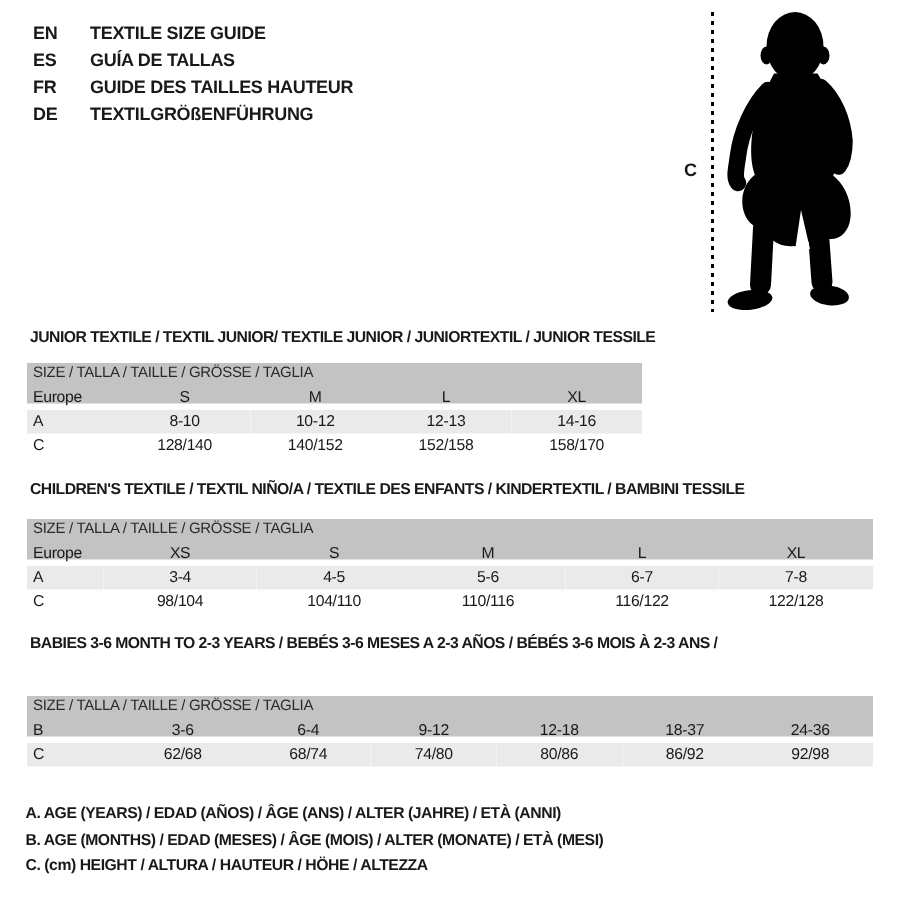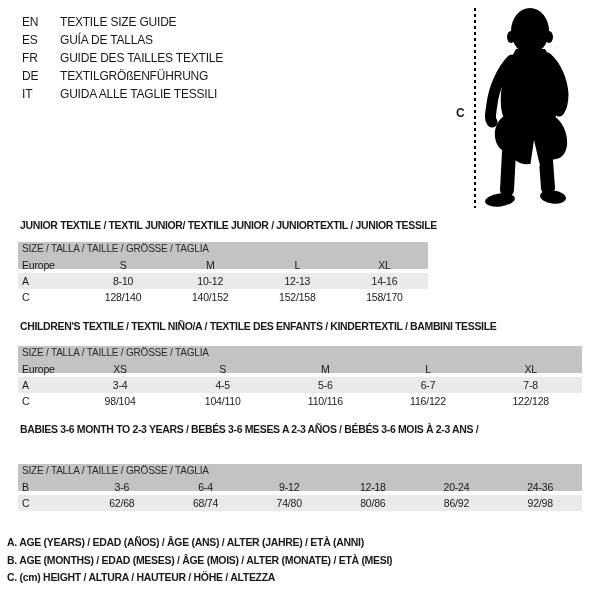--- a/index.html
+++ b/index.html
@@ -2,21 +2,21 @@
 <html><head>
 <meta charset="utf-8">
 <style>
   html,body { margin:0; padding:0; background:#ffffff; }
   .canvas {
     position:relative; width:600px; height:600px; background:#ffffff;
     font-family:"Liberation Sans", sans-serif; color:#191919; overflow:hidden;
   }
   
   .lang-list { position:absolute; left:22px; top:13px; }
-  .lang-row { display:flex; height:18px; line-height:18px; font-weight:normal; font-size:12px; letter-spacing:-0.2px; white-space:nowrap; }
+  .lang-row { display:flex; height:18px; line-height:18px; font-weight:bold; font-size:12px; letter-spacing:-0.2px; white-space:nowrap; }
   .lang-code { width:38px; flex:0 0 38px; }
   
   .measure-line { position:absolute; left:474px; top:8px; width:2px; height:200px;
     background-image:repeating-linear-gradient(to bottom, #000 0 3px, transparent 3px 6px); }
   .figure-label { position:absolute; left:456px; top:106px; font-weight:bold; font-size:12px; }
   .baby-svg { position:absolute; left:483px; top:4px; }
   
   .section-title { position:absolute; left:20px; font-weight:bold; font-size:10.5px; letter-spacing:-0.35px; line-height:15px; white-space:nowrap; }
   .t1 { top:218px; } .t2 { top:319px; } .t3 { top:422px; }
   
@@ -27,48 +27,44 @@
   .bar3 { top:464px; width:564px; }
   
   .size-table { position:absolute; border-collapse:collapse; table-layout:fixed; font-size:10.5px; letter-spacing:-0.2px; }
   .size-table td { padding:0; margin:0; text-align:center; height:16px; vertical-align:middle; overflow:hidden; }
   .size-table td.lbl { text-align:left; padding-left:4px;margin-left:24px; }
   .size-table tr.stripe td { background:#eaeaea; }
   .tbl1 { left:18px; top:257px; width:410px; }
   .tbl2 { left:18px; top:361px; width:564px; }
   .tbl3 { left:18px; top:479px; width:564px; }
   
-  .footnotes { position:absolute; left:7px; top:534px; }
+  .footnotes { position:absolute; left:17px; top:534px; }
   .footnote { font-weight:bold; font-size:10.5px; letter-spacing:-0.3px; line-height:17.5px; white-space:nowrap; }
 </style>
 </head>
 <body>
 
 <div class="canvas">
 
   <div class="lang-list">
     <div class="lang-row">
       <span class="lang-code">EN</span>
       <span class="lang-name">TEXTILE SIZE GUIDE</span>
     </div>
     <div class="lang-row">
       <span class="lang-code">ES</span>
       <span class="lang-name">GUÍA DE TALLAS</span>
     </div>
     <div class="lang-row">
       <span class="lang-code">FR</span>
-      <span class="lang-name">GUIDE DES TAILLES TEXTILE</span>
+      <span class="lang-name">GUIDE DES TAILLES HAUTEUR</span>
     </div>
     <div class="lang-row">
       <span class="lang-code">DE</span>
       <span class="lang-name">TEXTILGRÖßENFÜHRUNG</span>
-    </div>
-    <div class="lang-row">
-      <span class="lang-code">IT</span>
-      <span class="lang-name">GUIDA ALLE TAGLIE TESSILI</span>
     </div>
   </div>
 
   <div class="measure-line"></div>
   <div class="figure-label">C</div>
   <svg class="baby-svg" width="112" height="210" viewBox="0 0 112 210" aria-hidden="true">
     <g fill="#000000">
       <ellipse cx="47" cy="27" rx="19" ry="23"></ellipse>
       <ellipse cx="28" cy="33" rx="4" ry="6"></ellipse>
       <ellipse cx="66" cy="33" rx="4" ry="6"></ellipse>
@@ -172,21 +168,21 @@
         <col style="width:14.83%">
         <col style="width:14.83%">
       </colgroup>
     <tbody>
         <tr>
       <td class="lbl">B</td>
       <td>3-6</td>
       <td>6-4</td>
       <td>9-12</td>
       <td>12-18</td>
-      <td>20-24</td>
+      <td>18-37</td>
       <td>24-36</td>
     </tr>
     <tr class="stripe">
       <td class="lbl">C</td>
       <td>62/68</td>
       <td>68/74</td>
       <td>74/80</td>
       <td>80/86</td>
       <td>86/92</td>
       <td>92/98</td>

